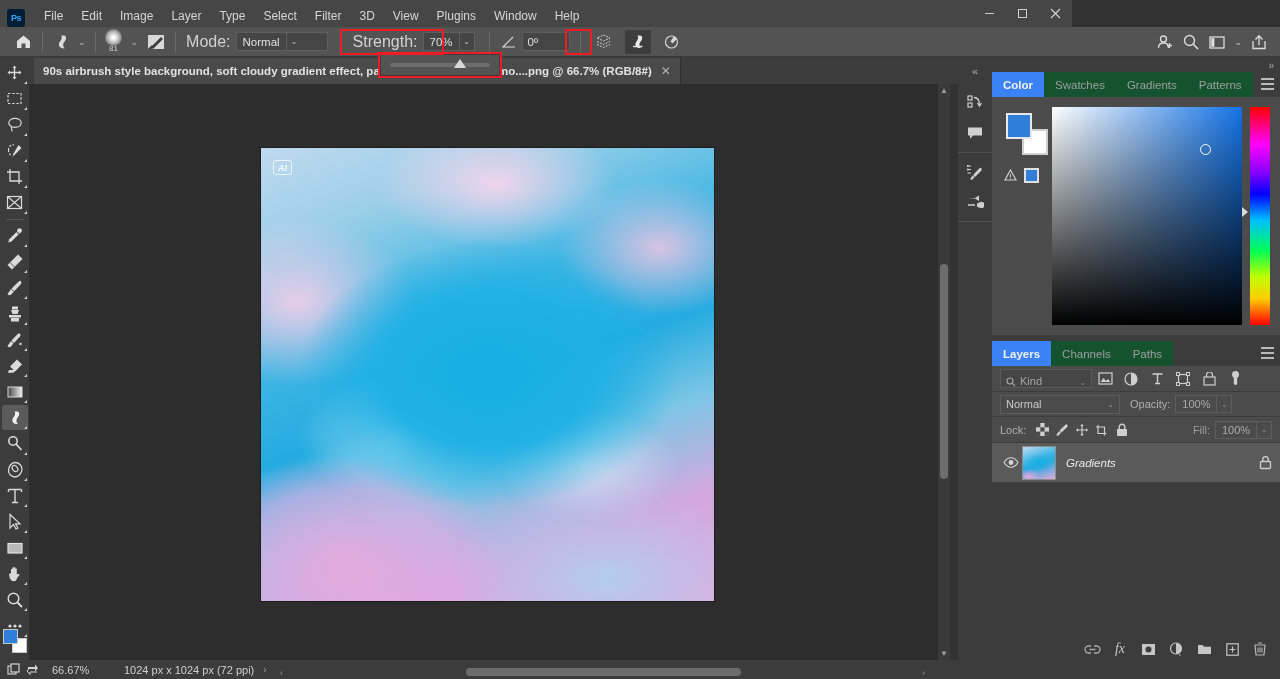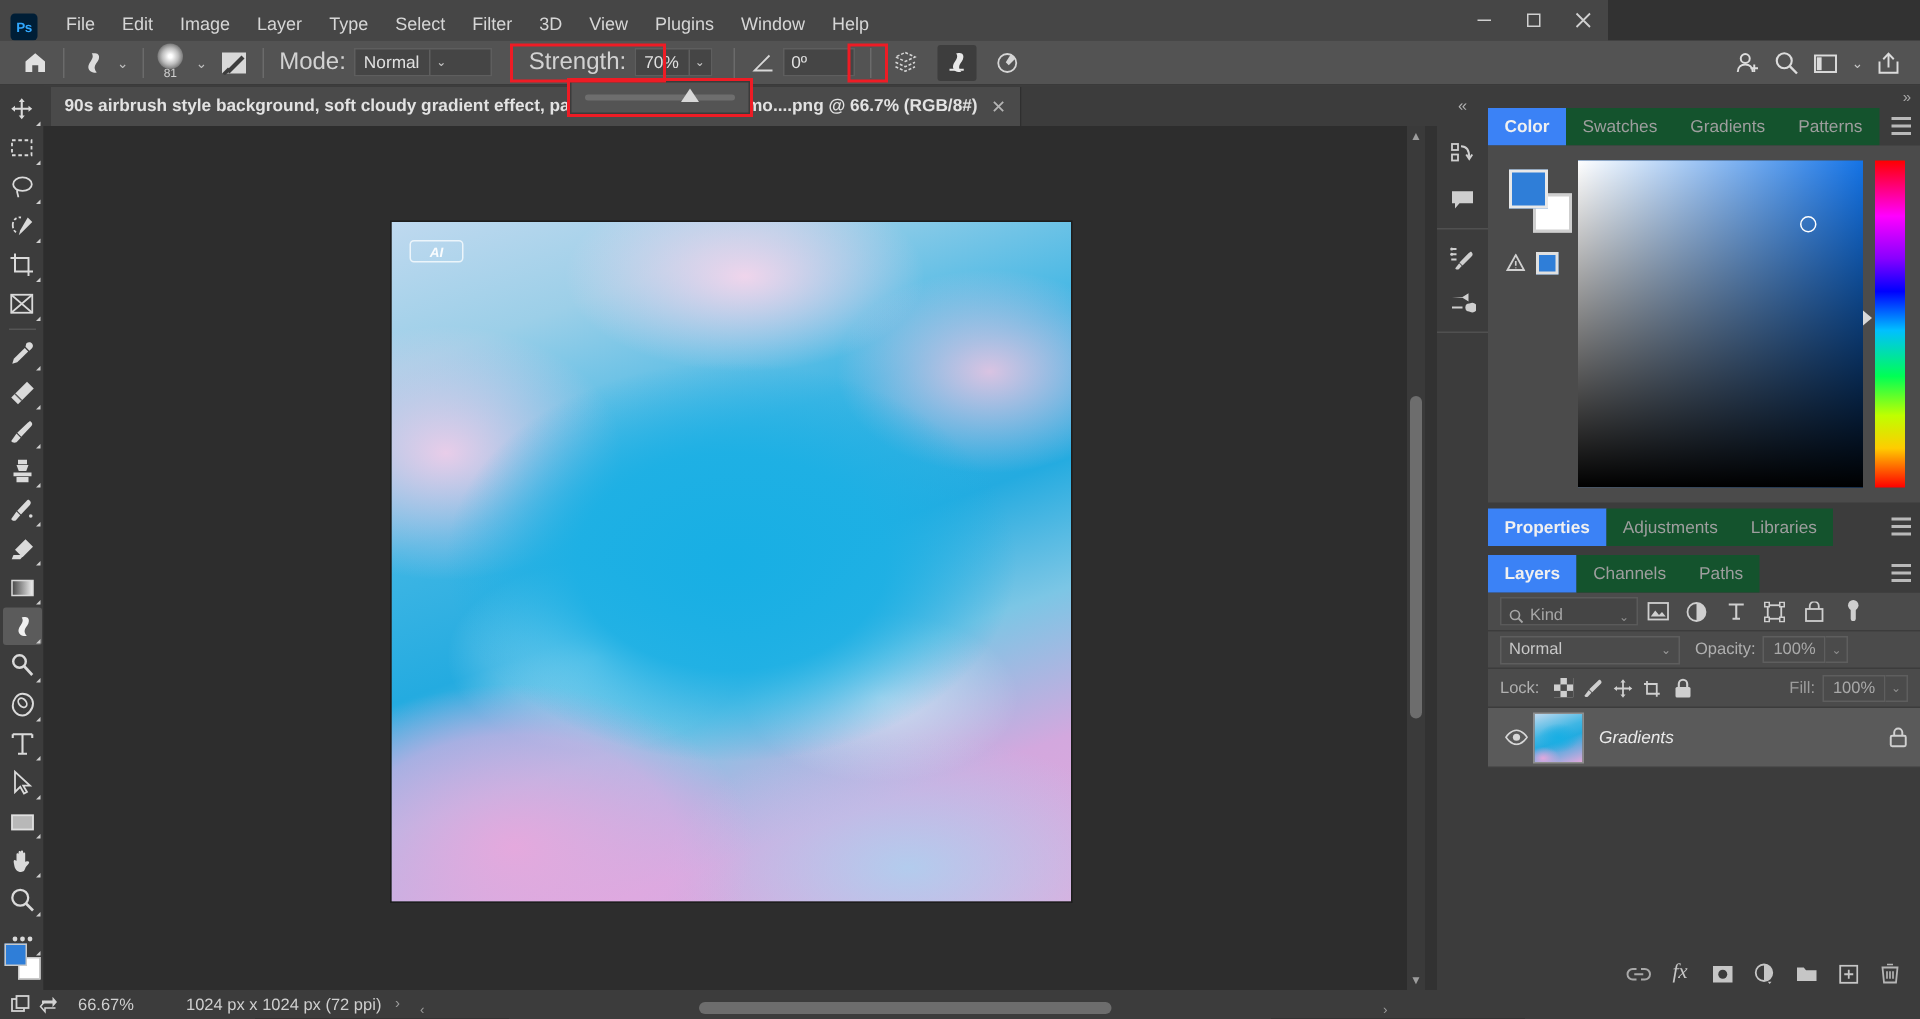--- a/index.html
+++ b/index.html
@@ -144,21 +144,21 @@
       radial-gradient(ellipse 44% 30% at 18% 92%, rgba(232,168,221,.95) 0%, rgba(226,170,226,.6) 55%, rgba(226,170,226,0) 80%),
       radial-gradient(ellipse 48% 26% at 76% 95%, rgba(172,210,240,.85) 0%, rgba(172,210,240,0) 75%),
       radial-gradient(ellipse 36% 26% at 8% 34%, rgba(246,206,233,.9) 0%, rgba(246,206,233,0) 72%),
       radial-gradient(ellipse 30% 20% at 88% 22%, rgba(245,198,226,.85) 0%, rgba(245,198,226,0) 75%),
       radial-gradient(ellipse 34% 18% at 52% 8%, rgba(250,214,236,.9) 0%, rgba(250,214,236,0) 78%),
       radial-gradient(ellipse 28% 18% at 30% 64%, rgba(255,255,255,.55) 0%, rgba(255,255,255,0) 78%),
       radial-gradient(ellipse 26% 16% at 72% 70%, rgba(255,255,255,.5) 0%, rgba(255,255,255,0) 78%),
       linear-gradient(160deg, #bfd9ef 0%, #9ccfe8 16%, #3fb6e4 36%, #24abe0 52%, #7cc6e5 66%, #d3a8de 82%, #e2a9dc 100%);
   }
   .ai-badge {
-    position: absolute; left: 12px; top: 12px; width: 36px; height: 15px;
+    position: absolute; left: 12px; top: 12px; width: 19px; height: 15px;
     border: 1px solid rgba(255,255,255,.75); border-radius: 3px;
     color: rgba(255,255,255,.92); font-size: 9px; font-weight: bold;
     display: flex; align-items: center; justify-content: center; font-style: italic;
   }
   .scroll-v {
     position: absolute; right: 0; top: 0; width: 12px; height: 576px; background: #3a3a3a;
   }
   .scroll-v .thumb {
     position: absolute; left: 2px; top: 180px; width: 8px; height: 215px;
     background: #6d6d6d; border-radius: 4px;
@@ -699,30 +699,20 @@
         <div class="cp-websafe"></div>
       </div>
       <div class="cp-field">
         <div class="cp-cursor"></div>
       </div>
       <div class="cp-huebar">
         <div class="cp-huemark"></div>
       </div>
     </div>
 
-    <div class="tabrow" style="margin-top:4px">
-      <div class="ptab active">Properties</div>
-      <div class="ptab">Adjustments</div>
-      <div class="ptab">Libraries</div>
-      <div class="panel-menu">
-          <i></i>
-          <i></i>
-          <i></i>
-        </div>
-    </div>
 
     <div class="tabrow" style="margin-top:6px">
       <div class="ptab active">Layers</div>
       <div class="ptab">Channels</div>
       <div class="ptab">Paths</div>
       <div class="panel-menu">
           <i></i>
           <i></i>
           <i></i>
         </div>

